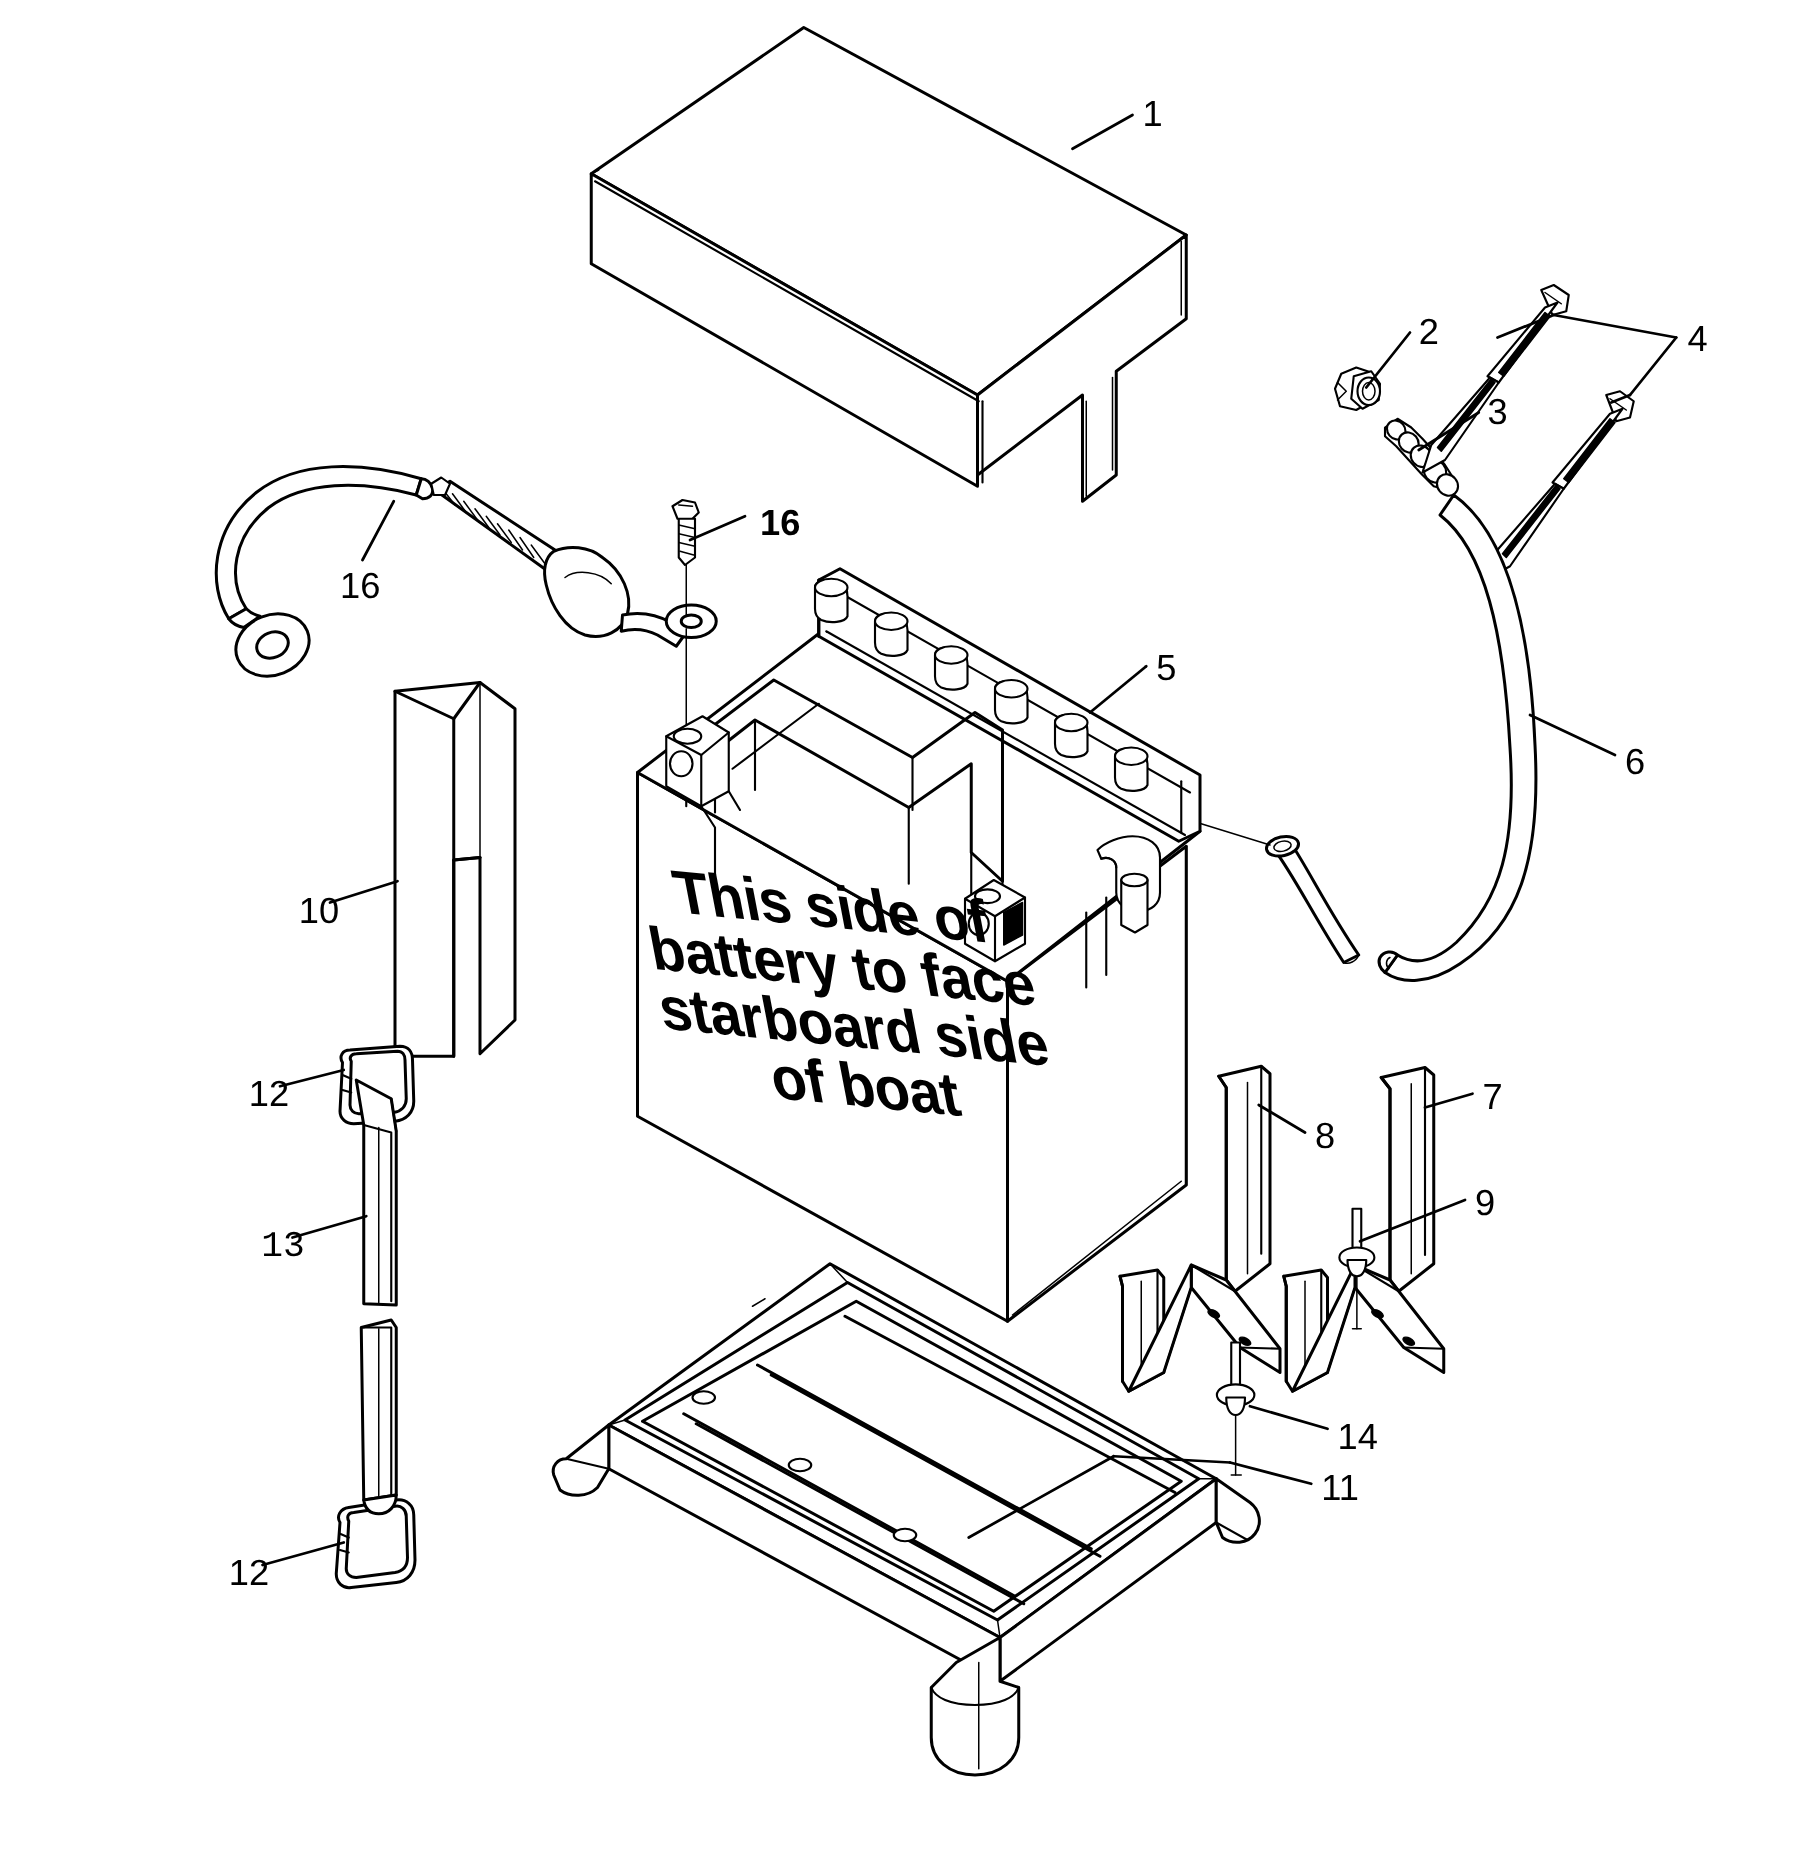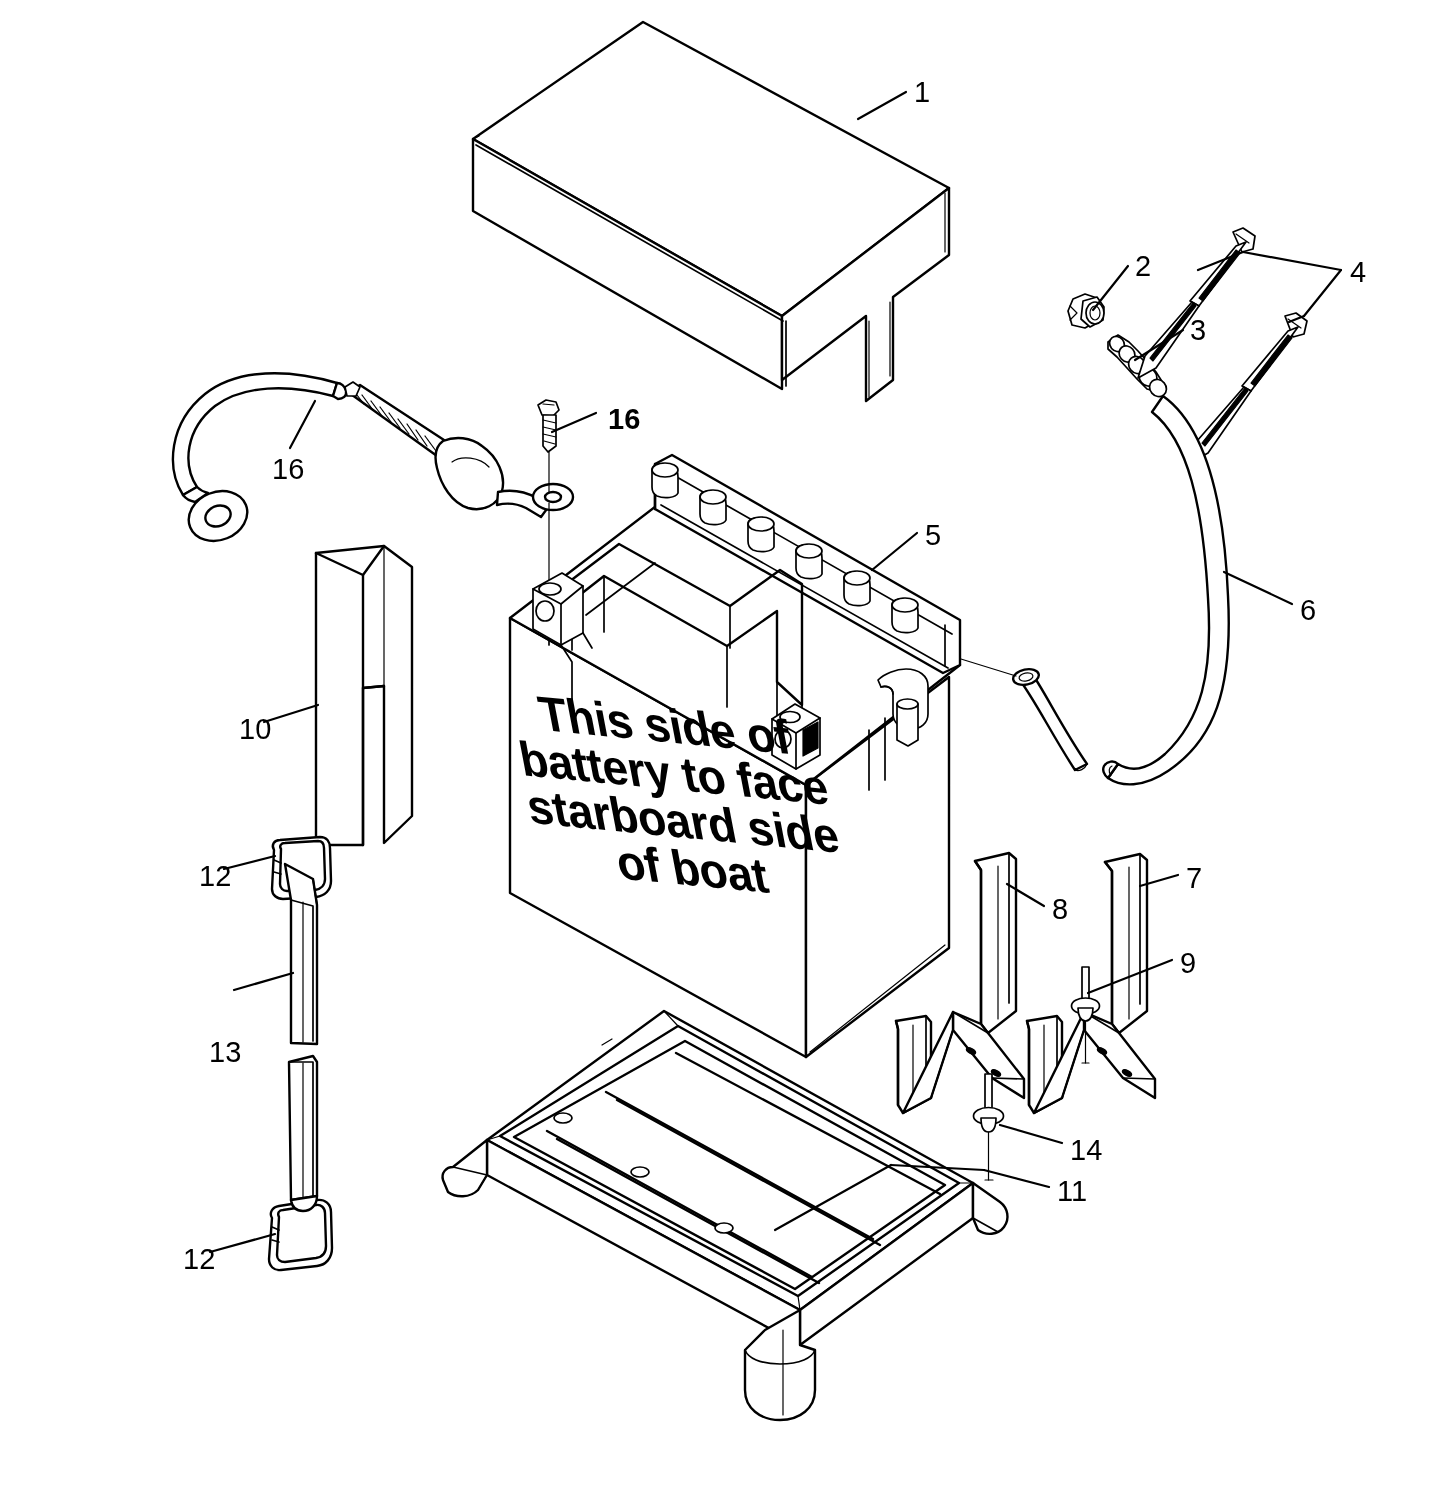--- a/index.html
+++ b/index.html
@@ -455,19 +455,19 @@
   <div class="callout-num" style="left:1190px; top:316px;">3</div>
   <div class="callout-num" style="left:1350px; top:258px;">4</div>
   <div class="callout-num" style="left:925px; top:521px;">5</div>
   <div class="callout-num" style="left:1300px; top:596px;">6</div>
   <div class="callout-num" style="left:1186px; top:864px;">7</div>
   <div class="callout-num" style="left:1052px; top:895px;">8</div>
   <div class="callout-num" style="left:1180px; top:949px;">9</div>
   <div class="callout-num" style="left:1070px; top:1136px;">14</div>
   <div class="callout-num" style="left:1057px; top:1177px;">11</div>
   <div class="callout-num" style="left:199px; top:862px;">12</div>
-  <div class="callout-num" style="left:209px; top:1038px;">13</div>
+  <div class="callout-num" style="left:209px; top:983px;font-family:Liberation Mono, monospace;">13</div>
   <div class="callout-num" style="left:183px; top:1245px;">12</div>
   <div class="callout-num" style="left:239px; top:715px;">10</div>
   <div class="callout-num" style="left:272px; top:455px;">16</div>
   <div class="callout-num" style="left:608px; top:405px;font-weight:bold;">16</div>
 
 </div>
 
 </body></html>

